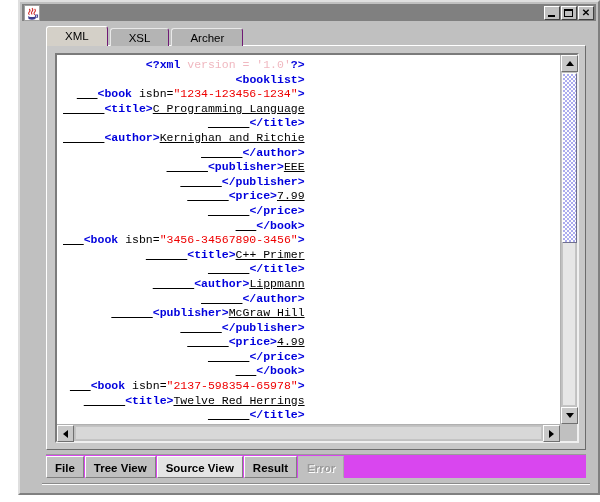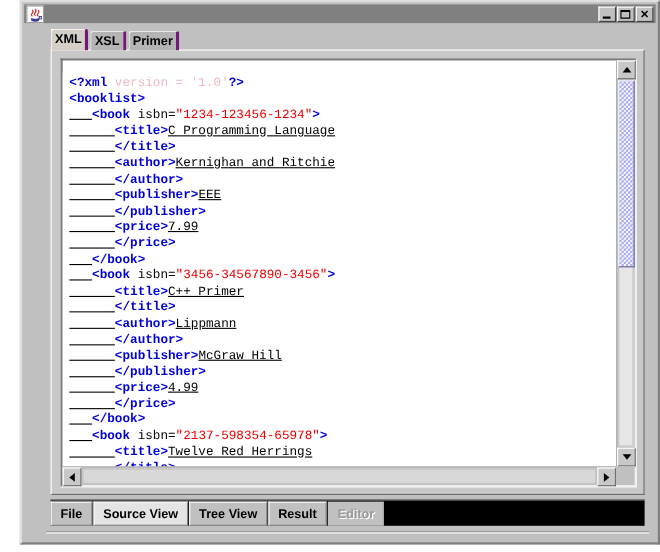--- a/index.html
+++ b/index.html
@@ -81,30 +81,30 @@
   #top-tabs {
     position: absolute;
     left: 26px; top: 24px;
     height: 20px;
     display: flex;
     align-items: flex-end;
     z-index: 5;
   }
   .tab {
     height: 18px;
-    padding: 0 3px;
+    padding: 0 18px;
     margin-right: 2px;
     font-size: 11.5px;
-    font-weight: bold;
+    font-weight: normal;
     color: #000;
     line-height: 18px;
     background: #b4b4b4;
     border-top: 1px solid #e8e8e8;
     border-left: 1px solid #e8e8e8;
-    border-right: 3px solid #701a75;
+    border-right: 1px solid #701a75;
     box-sizing: border-box;
     border-radius: 3px 3px 0 0;
     white-space: nowrap;
   }
   .tab.selected {
     background: #d4d0c8;
     height: 20px;
     line-height: 19px;
     border-top: 1px solid #ffffff;
     border-left: 1px solid #ffffff;
@@ -130,24 +130,25 @@
     width: 524px; height: 390px;
     box-sizing: border-box;
     border-top: 2px solid #7b7b7b;
     border-left: 2px solid #7b7b7b;
     border-right: 2px solid #f0f0f0;
     border-bottom: 2px solid #f0f0f0;
     background: #ffffff;
   }
   #code-viewport {
     position: absolute;
-    left: 0; top: 11px;
+    left: 0; top: 0;
     width: 503px; height: 365px;
     background: #ffffff;
     overflow: hidden;
+    text-align: right;
   }
   #code-text {
     position: absolute;
     left: 6px; top: 3px;
     font-family: "Liberation Mono", "DejaVu Sans Mono", monospace;
     font-size: 11.5px;
     line-height: 14.6px;
     white-space: pre;
     color: #000000;
   }
@@ -223,21 +224,21 @@
     background: #d8d8d8;
     border: 1px solid #c4c4c4;
     box-sizing: border-box;
   }
 
   
   #bottom-bar {
     position: absolute;
     left: 26px; top: 452px;
     width: 540px; height: 24px;
-    background: #000000;
+    background: #d946ef;
     display: flex;
     align-items: center;
     box-sizing: border-box;
     border-top: 1px solid #9a9a9a;
   }
   .btab {
     height: 22px;
     padding: 0 8px;
     margin-right: 1px;
     font-size: 11.5px;
@@ -293,21 +294,21 @@
       <div class="win-btn">
           <span class="gl-max"></span>
         </div>
       <div class="win-btn"><span class="gl-close">✕</span></div>
     </div>
   </div>
 
   <div id="top-tabs">
     <div class="tab selected">XML</div>
     <div class="tab">XSL</div>
-    <div class="tab">Primer</div>
+    <div class="tab">Archer</div>
   </div>
 
   <div id="tab-panel">
 
     <div id="editor-pane">
 
       <div id="code-viewport">
         <div id="code-text"><span class="ln"><span class="tg">&lt;?xml</span><span class="decl"> version = '1.0'</span><span class="tg">?&gt;</span></span><span class="ln"><span class="tg">&lt;booklist&gt;</span></span><span class="ln"><span class="txt">   </span><span class="tg">&lt;book </span><span class="attr">isbn=</span><span class="val">"1234-123456-1234"</span><span class="tg">&gt;</span></span><span class="ln"><span class="txt">      </span><span class="tg">&lt;title&gt;</span><span class="txt">C Programming Language</span></span><span class="ln"><span class="txt">      </span><span class="tg">&lt;/title&gt;</span></span><span class="ln"><span class="txt">      </span><span class="tg">&lt;author&gt;</span><span class="txt">Kernighan and Ritchie</span></span><span class="ln"><span class="txt">      </span><span class="tg">&lt;/author&gt;</span></span><span class="ln"><span class="txt">      </span><span class="tg">&lt;publisher&gt;</span><span class="txt">EEE</span></span><span class="ln"><span class="txt">      </span><span class="tg">&lt;/publisher&gt;</span></span><span class="ln"><span class="txt">      </span><span class="tg">&lt;price&gt;</span><span class="txt">7.99</span></span><span class="ln"><span class="txt">      </span><span class="tg">&lt;/price&gt;</span></span><span class="ln"><span class="txt">   </span><span class="tg">&lt;/book&gt;</span></span><span class="ln"><span class="txt">   </span><span class="tg">&lt;book </span><span class="attr">isbn=</span><span class="val">"3456-34567890-3456"</span><span class="tg">&gt;</span></span><span class="ln"><span class="txt">      </span><span class="tg">&lt;title&gt;</span><span class="txt">C++ Primer</span></span><span class="ln"><span class="txt">      </span><span class="tg">&lt;/title&gt;</span></span><span class="ln"><span class="txt">      </span><span class="tg">&lt;author&gt;</span><span class="txt">Lippmann</span></span><span class="ln"><span class="txt">      </span><span class="tg">&lt;/author&gt;</span></span><span class="ln"><span class="txt">      </span><span class="tg">&lt;publisher&gt;</span><span class="txt">McGraw Hill</span></span><span class="ln"><span class="txt">      </span><span class="tg">&lt;/publisher&gt;</span></span><span class="ln"><span class="txt">      </span><span class="tg">&lt;price&gt;</span><span class="txt">4.99</span></span><span class="ln"><span class="txt">      </span><span class="tg">&lt;/price&gt;</span></span><span class="ln"><span class="txt">   </span><span class="tg">&lt;/book&gt;</span></span><span class="ln"><span class="txt">   </span><span class="tg">&lt;book </span><span class="attr">isbn=</span><span class="val">"2137-598354-65978"</span><span class="tg">&gt;</span></span><span class="ln"><span class="txt">      </span><span class="tg">&lt;title&gt;</span><span class="txt">Twelve Red Herrings</span></span><span class="ln"><span class="txt">      </span><span class="tg">&lt;/title&gt;</span></span><span class="ln"><span class="txt">      </span><span class="tg">&lt;author&gt;</span><span class="txt">Jeffrey Archer</span></span></div>
       </div>
 
@@ -331,20 +332,20 @@
           <span class="arrow arr-right"></span>
         </div>
       </div>
 
       <div id="corner-box"></div>
     </div>
   </div>
 
   <div id="bottom-bar">
     <div class="btab">File</div>
+    <div class="btab">Tree View</div>
     <div class="btab active">Source View</div>
-    <div class="btab">Tree View</div>
     <div class="btab">Result</div>
-    <div class="btab disabled">Editor</div>
+    <div class="btab disabled">Error</div>
   </div>
 
   <div id="bottom-rule"></div>
 </div>
 
 </body></html>

